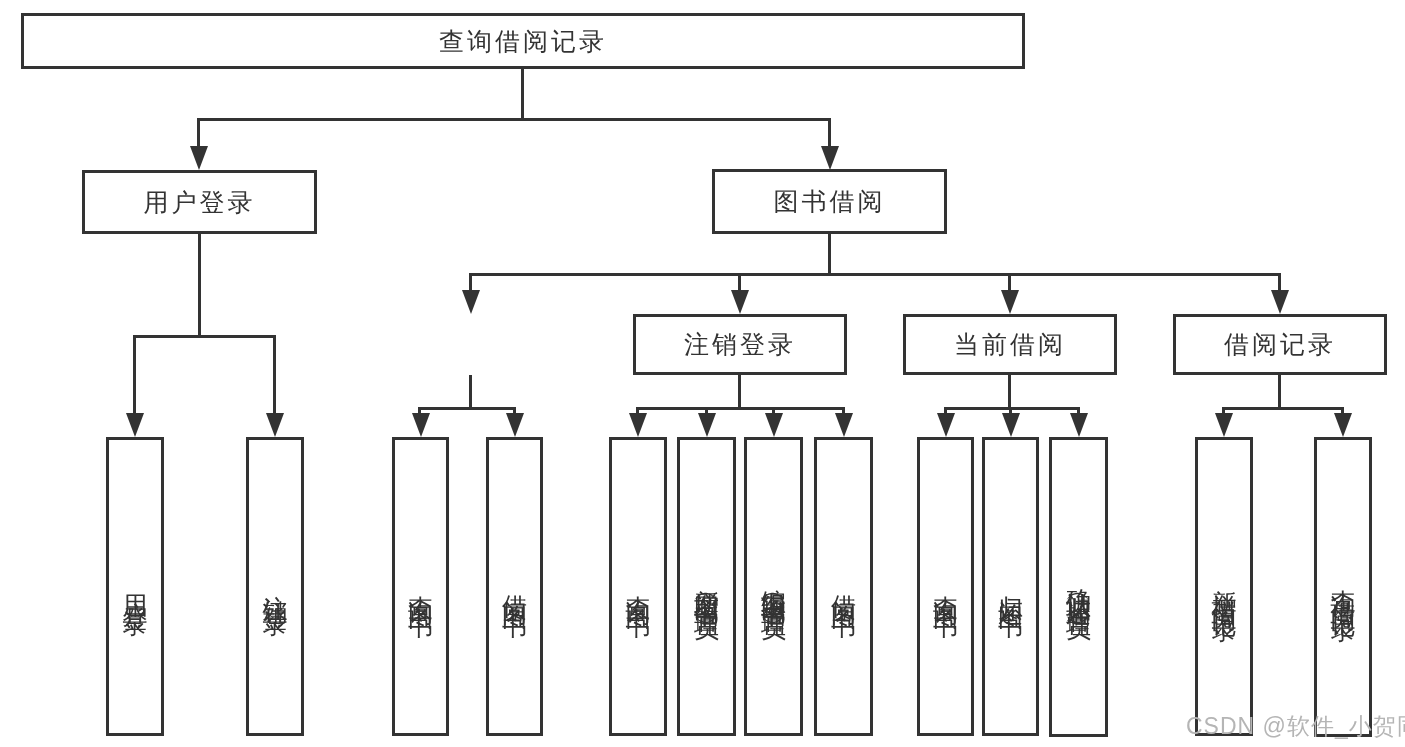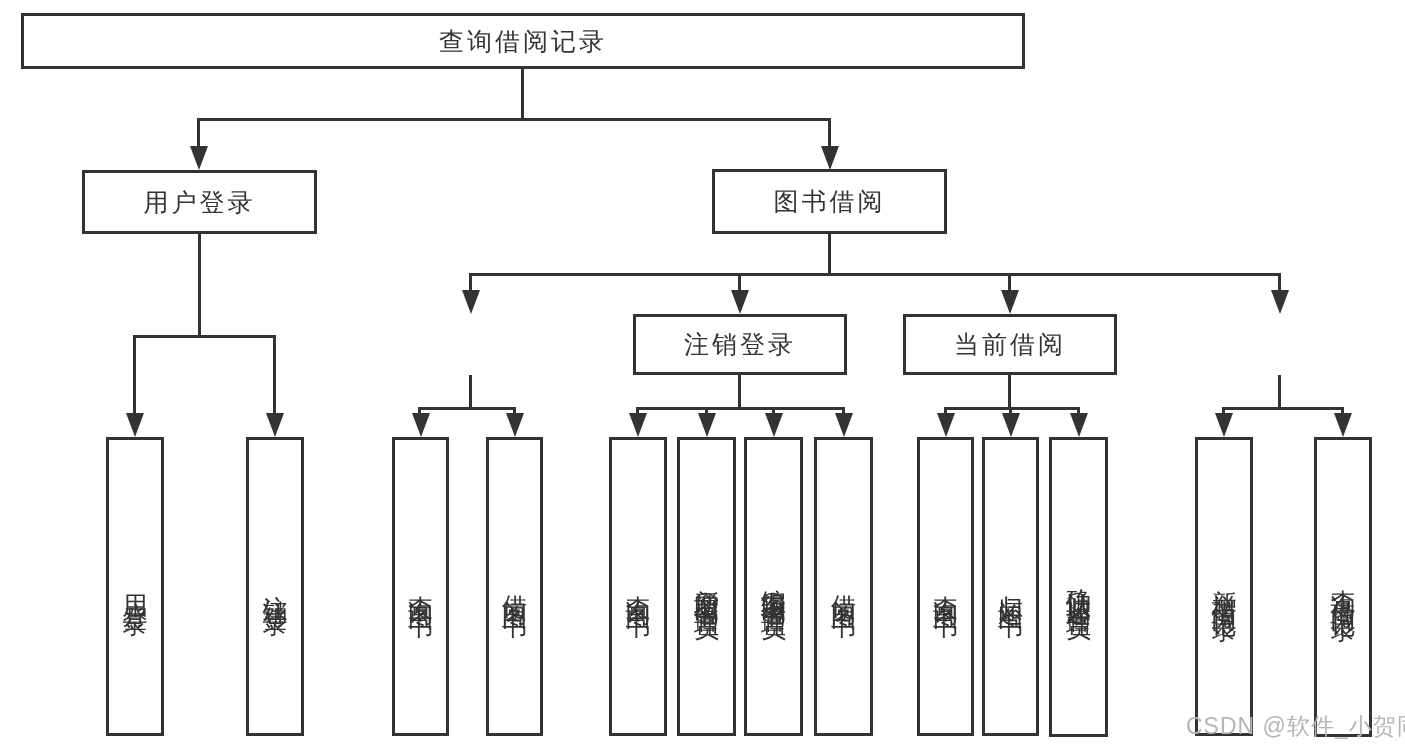--- a/index.html
+++ b/index.html
@@ -98,20 +98,21 @@
   <div class="arrow" style="left:462px; top:290px;"></div>
   <div class="vline" style="left:738px; top:273px; height:20px;"></div>
   <div class="arrow" style="left:731px; top:290px;"></div>
   <div class="vline" style="left:1008px; top:273px; height:20px;"></div>
   <div class="arrow" style="left:1001px; top:290px;"></div>
   <div class="vline" style="left:1278px; top:273px; height:20px;"></div>
   <div class="arrow" style="left:1271px; top:290px;"></div>
 
   <div class="box hbox" style="left:633px; top:314px; width:214px; height:61px;">注销登录</div>
   <div class="box hbox" style="left:903px; top:314px; width:214px; height:61px;">当前借阅</div>
+  <div class="box hbox" style="left:1173px; top:314px; width:214px; height:61px;">借阅记录</div>
 
   <div class="vline" style="left:469px; top:375px; height:34px;"></div>
   <div class="hline" style="left:418px; top:407px; width:98px;"></div>
   <div class="vline" style="left:418px; top:407px; height:10px;"></div>
   <div class="arrow" style="left:412px; top:413px;"></div>
   <div class="vline" style="left:513px; top:407px; height:10px;"></div>
   <div class="arrow" style="left:506px; top:413px;"></div>
 
   <div class="vline" style="left:738px; top:375px; height:34px;"></div>
   <div class="hline" style="left:636px; top:407px; width:209px;"></div>

